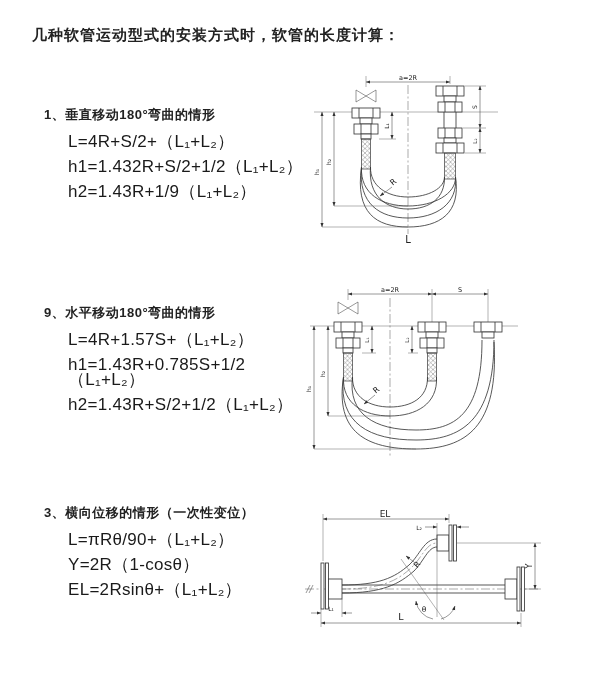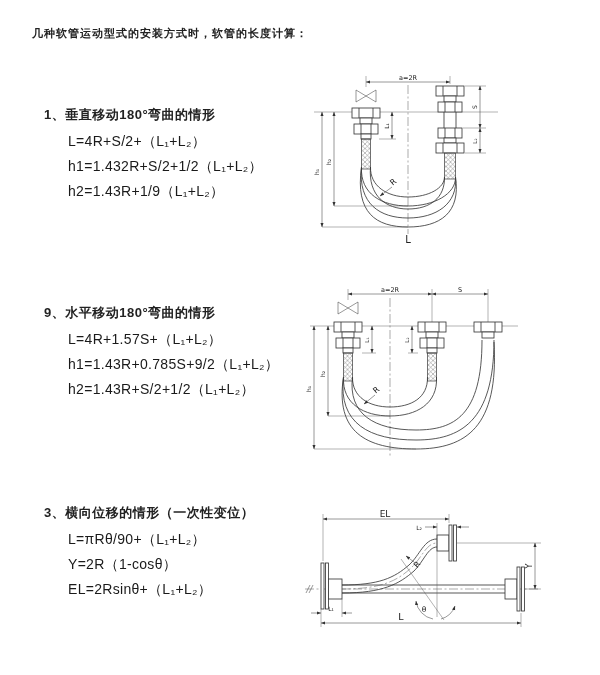--- a/index.html
+++ b/index.html
@@ -1,24 +1,24 @@
 <!DOCTYPE html>
 <html><head>
 <meta charset="utf-8">
 <style>
   html,body{margin:0;padding:0;background:#fff;}
   body{width:600px;height:675px;font-family:"Liberation Sans",sans-serif;color:#1d1d1d;}
   .page{position:relative;width:600px;height:675px;background:#ffffff;overflow:hidden;}
-  .doc-title{position:absolute;left:32px;top:26px;font-size:11px;font-weight:bold;letter-spacing:1px;color:#222;}
+  .doc-title{position:absolute;left:32px;top:26px;font-size:15px;font-weight:bold;letter-spacing:1px;color:#222;}
   .calc-section{position:absolute;left:44px;width:270px;}
   #sec1{top:106px;}
   #sec2{top:304px;}
   #sec3{top:504px;}
   .sec-heading{font-size:13px;font-weight:bold;line-height:18px;color:#222;letter-spacing:0.5px;}
-  .formula{font-size:14px;line-height:15px;margin:10px 0 0 24px;color:#1a1a1a;letter-spacing:0.3px;}
+  .formula{font-size:17px;line-height:15px;margin:10px 0 0 24px;color:#1a1a1a;letter-spacing:0.3px;}
   .diagram{position:absolute;text-align:center;}
   #dia1{left:302px;top:72px;}
   #dia2{left:298px;top:284px;}
   #dia3{left:297px;top:509px;}
   svg{display:block;}
   svg text{font-family:"DejaVu Sans",sans-serif;fill:#222;}
   .dln{stroke:#3a3a3a;stroke-width:0.85;fill:none;}
   .fit{stroke:#3a3a3a;stroke-width:0.85;fill:#ffffff;}
   .dim{stroke:#444;stroke-width:0.55;fill:none;}
   .ext{stroke:#555;stroke-width:0.45;fill:none;}
@@ -34,21 +34,21 @@
   <section class="calc-section" id="sec1">
     <div class="sec-heading">1、垂直移动180°弯曲的情形</div>
     <div class="formula">L=4R+S/2+（L₁+L₂）</div>
     <div class="formula">h1=1.432R+S/2+1/2（L₁+L₂）</div>
     <div class="formula">h2=1.43R+1/9（L₁+L₂）</div>
   </section>
 
   <section class="calc-section" id="sec2">
     <div class="sec-heading">9、水平移动180°弯曲的情形</div>
     <div class="formula">L=4R+1.57S+（L₁+L₂）</div>
-    <div class="formula">h1=1.43R+0.785S+9/2（L₁+L₂）</div>
+    <div class="formula">h1=1.43R+0.785S+1/2（L₁+L₂）</div>
     <div class="formula">h2=1.43R+S/2+1/2（L₁+L₂）</div>
   </section>
 
   <section class="calc-section" id="sec3">
     <div class="sec-heading">3、横向位移的情形（一次性变位）</div>
     <div class="formula">L=πRθ/90+（L₁+L₂）</div>
     <div class="formula">Y=2R（1-cosθ）</div>
     <div class="formula">EL=2Rsinθ+（L₁+L₂）</div>
   </section>
 

